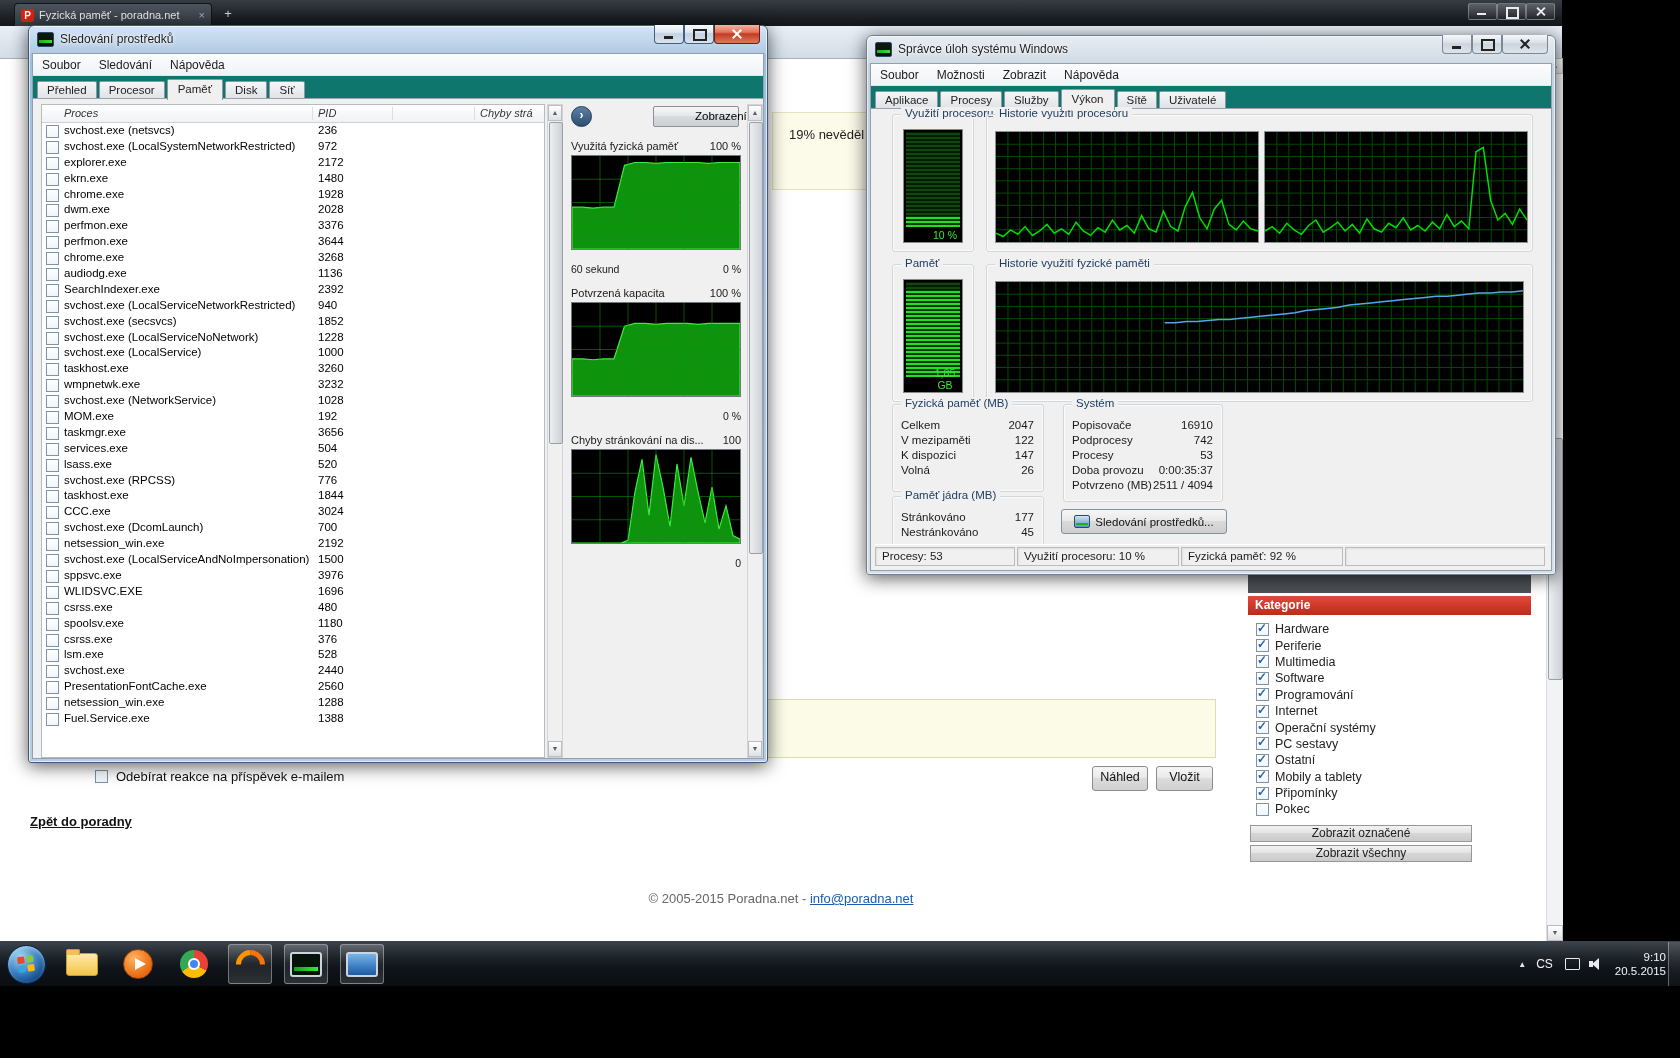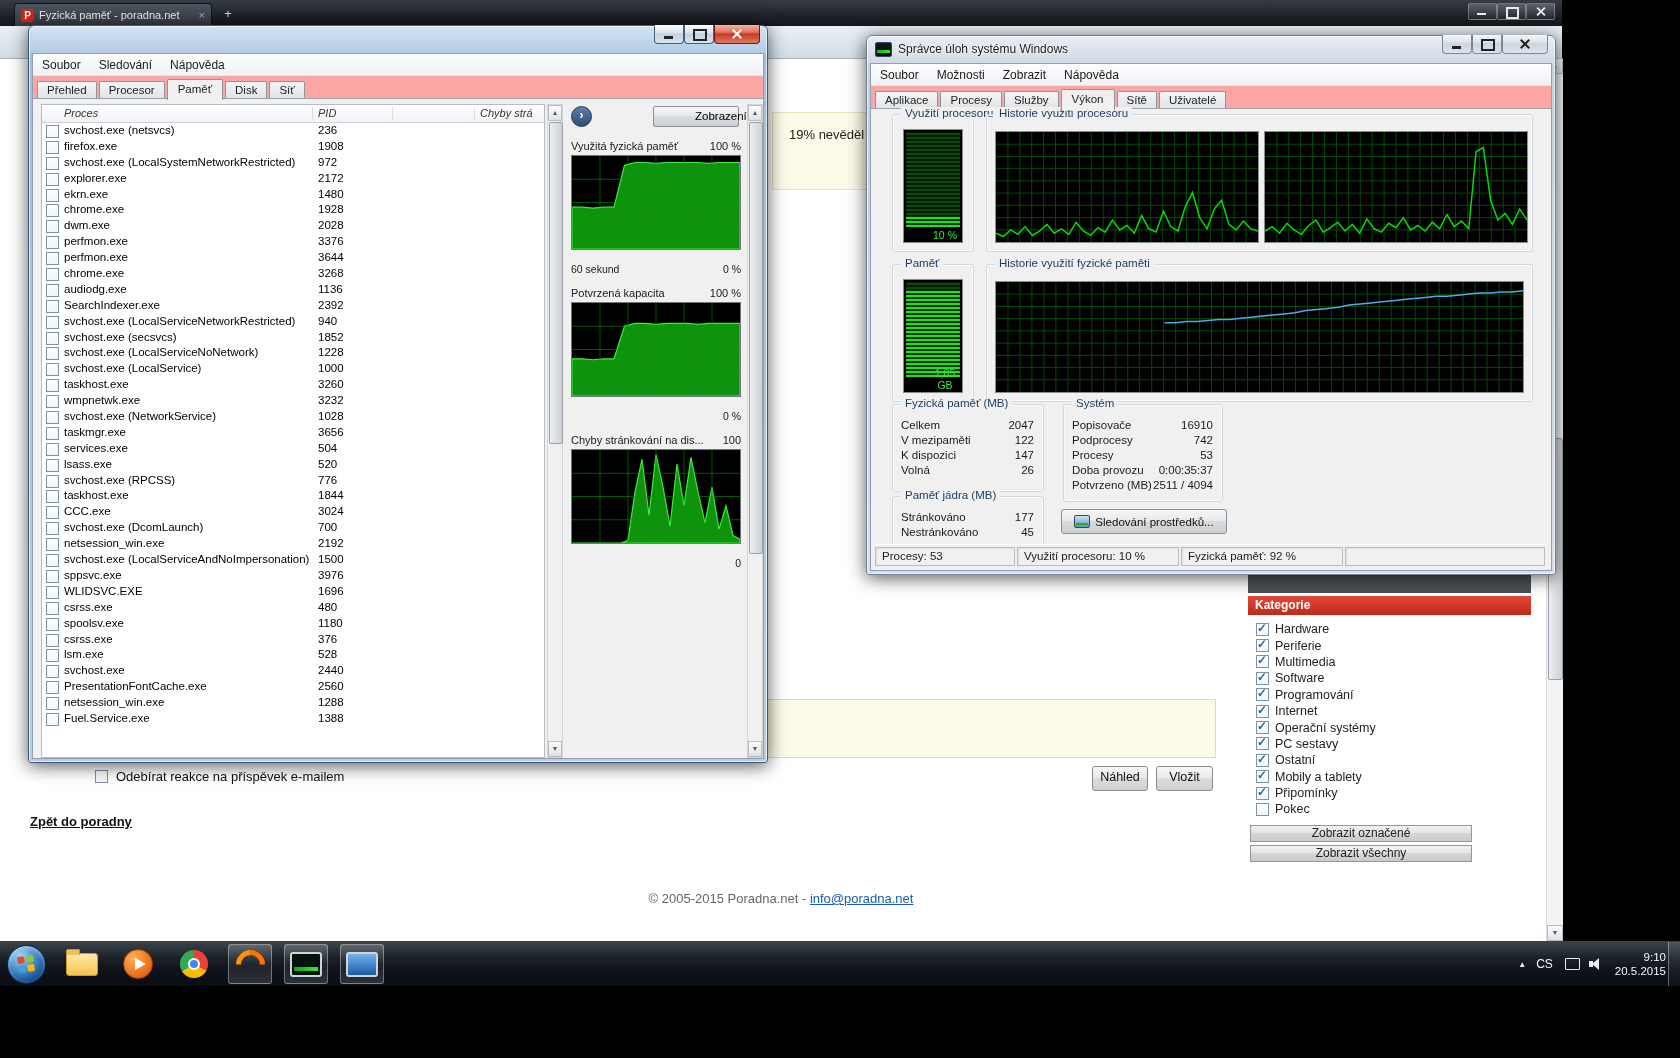--- a/index.html
+++ b/index.html
@@ -92,21 +92,21 @@
   .wbtn .gmax{left:8px;top:4px;width:10px;height:8px;background:none;border:2px solid #222;}
   .wbtn.close i{background:#fff;}
   .win.inactive .wbtn.close i{background:#222;}
   .gx1{left:21px;top:3px;width:2px;height:12px;transform:rotate(45deg);}
   .gx2{left:21px;top:3px;width:2px;height:12px;transform:rotate(-45deg);}
   .inner{position:absolute;left:4px;right:4px;top:28px;bottom:4px;background:#f0f0f0;
          border:1px solid #8ea0b2;box-sizing:border-box;}
   .menubar{height:21px;background:linear-gradient(#fdfdfe,#eff2f6);border-bottom:1px solid #e2e6eb;
            display:flex;align-items:center;font-size:12px;color:#1a1a1a;}
   .mitem{padding:0 9px;}
-  .tabsrow{height:23px;background:#fca5a5;padding:3px 0 0 4px;box-sizing:border-box;position:relative;}
+  .tabsrow{height:23px;background:#0f766e;padding:3px 0 0 4px;box-sizing:border-box;position:relative;}
   .tabsrow::after{content:"";position:absolute;left:0;right:0;bottom:0;height:1px;background:#9aa2ab;}
   .tab{display:inline-block;font-size:11.5px;color:#222;padding:2px 9px 3px;margin-right:2px;
        background:linear-gradient(#f5f6f7,#dfe2e6);border:1px solid #90969f;border-bottom:none;
        border-radius:2px 2px 0 0;position:relative;top:1px;}
   .tab.active{background:#f0f0f0;padding:3px 10px 5px;top:0px;z-index:3;}
 
   
   #rm{left:28px;top:25px;width:740px;height:738px;}
   #rm-content{position:absolute;left:0;right:0;top:44px;bottom:0;}
   #rm-table{position:absolute;left:8px;top:6px;width:504px;height:654px;background:#fff;
@@ -308,20 +308,24 @@
 
   <div id="fxscroll" class="sbv">
     <div class="sb-arrow" style="top:0;">▲</div>
     <div class="sb-thumb" style="top:380px;height:240px;"></div>
     <div class="sb-arrow" style="bottom:0;">▼</div>
   </div>
 </div>
 
 <div class="win active" id="rm">
   <div class="chrome"></div>
+  <div class="titlebar">
+    <span class="appico"></span>
+    <span>Sledování prostředků</span>
+  </div>
   <div class="winbtns">
     <div class="wbtn">
         <i class="gmin"></i>
       </div>
     <div class="wbtn">
         <i class="gmax"></i>
       </div>
     <div class="wbtn close">
         <i class="gx1"></i>
         <i class="gx2"></i>
@@ -345,25 +349,20 @@
           <span class="csep" style="left:432px;"></span>
         </div>
         <div id="rm-rows">
             <div class="prow">
               <span class="cb"></span>
               <span class="pname">svchost.exe (netsvcs)</span>
               <span class="ppid">236</span>
             </div>
             <div class="prow">
               <span class="cb"></span>
-              <span class="pname">firefox.exe</span>
-              <span class="ppid">1908</span>
-            </div>
-            <div class="prow">
-              <span class="cb"></span>
               <span class="pname">svchost.exe (LocalSystemNetworkRestricted)</span>
               <span class="ppid">972</span>
             </div>
             <div class="prow">
               <span class="cb"></span>
               <span class="pname">explorer.exe</span>
               <span class="ppid">2172</span>
             </div>
             <div class="prow">
               <span class="cb"></span>
@@ -432,20 +431,25 @@
             </div>
             <div class="prow">
               <span class="cb"></span>
               <span class="pname">wmpnetwk.exe</span>
               <span class="ppid">3232</span>
             </div>
             <div class="prow">
               <span class="cb"></span>
               <span class="pname">svchost.exe (NetworkService)</span>
               <span class="ppid">1028</span>
+            </div>
+            <div class="prow">
+              <span class="cb"></span>
+              <span class="pname">MOM.exe</span>
+              <span class="ppid">192</span>
             </div>
             <div class="prow">
               <span class="cb"></span>
               <span class="pname">taskmgr.exe</span>
               <span class="ppid">3656</span>
             </div>
             <div class="prow">
               <span class="cb"></span>
               <span class="pname">services.exe</span>
               <span class="ppid">504</span>

